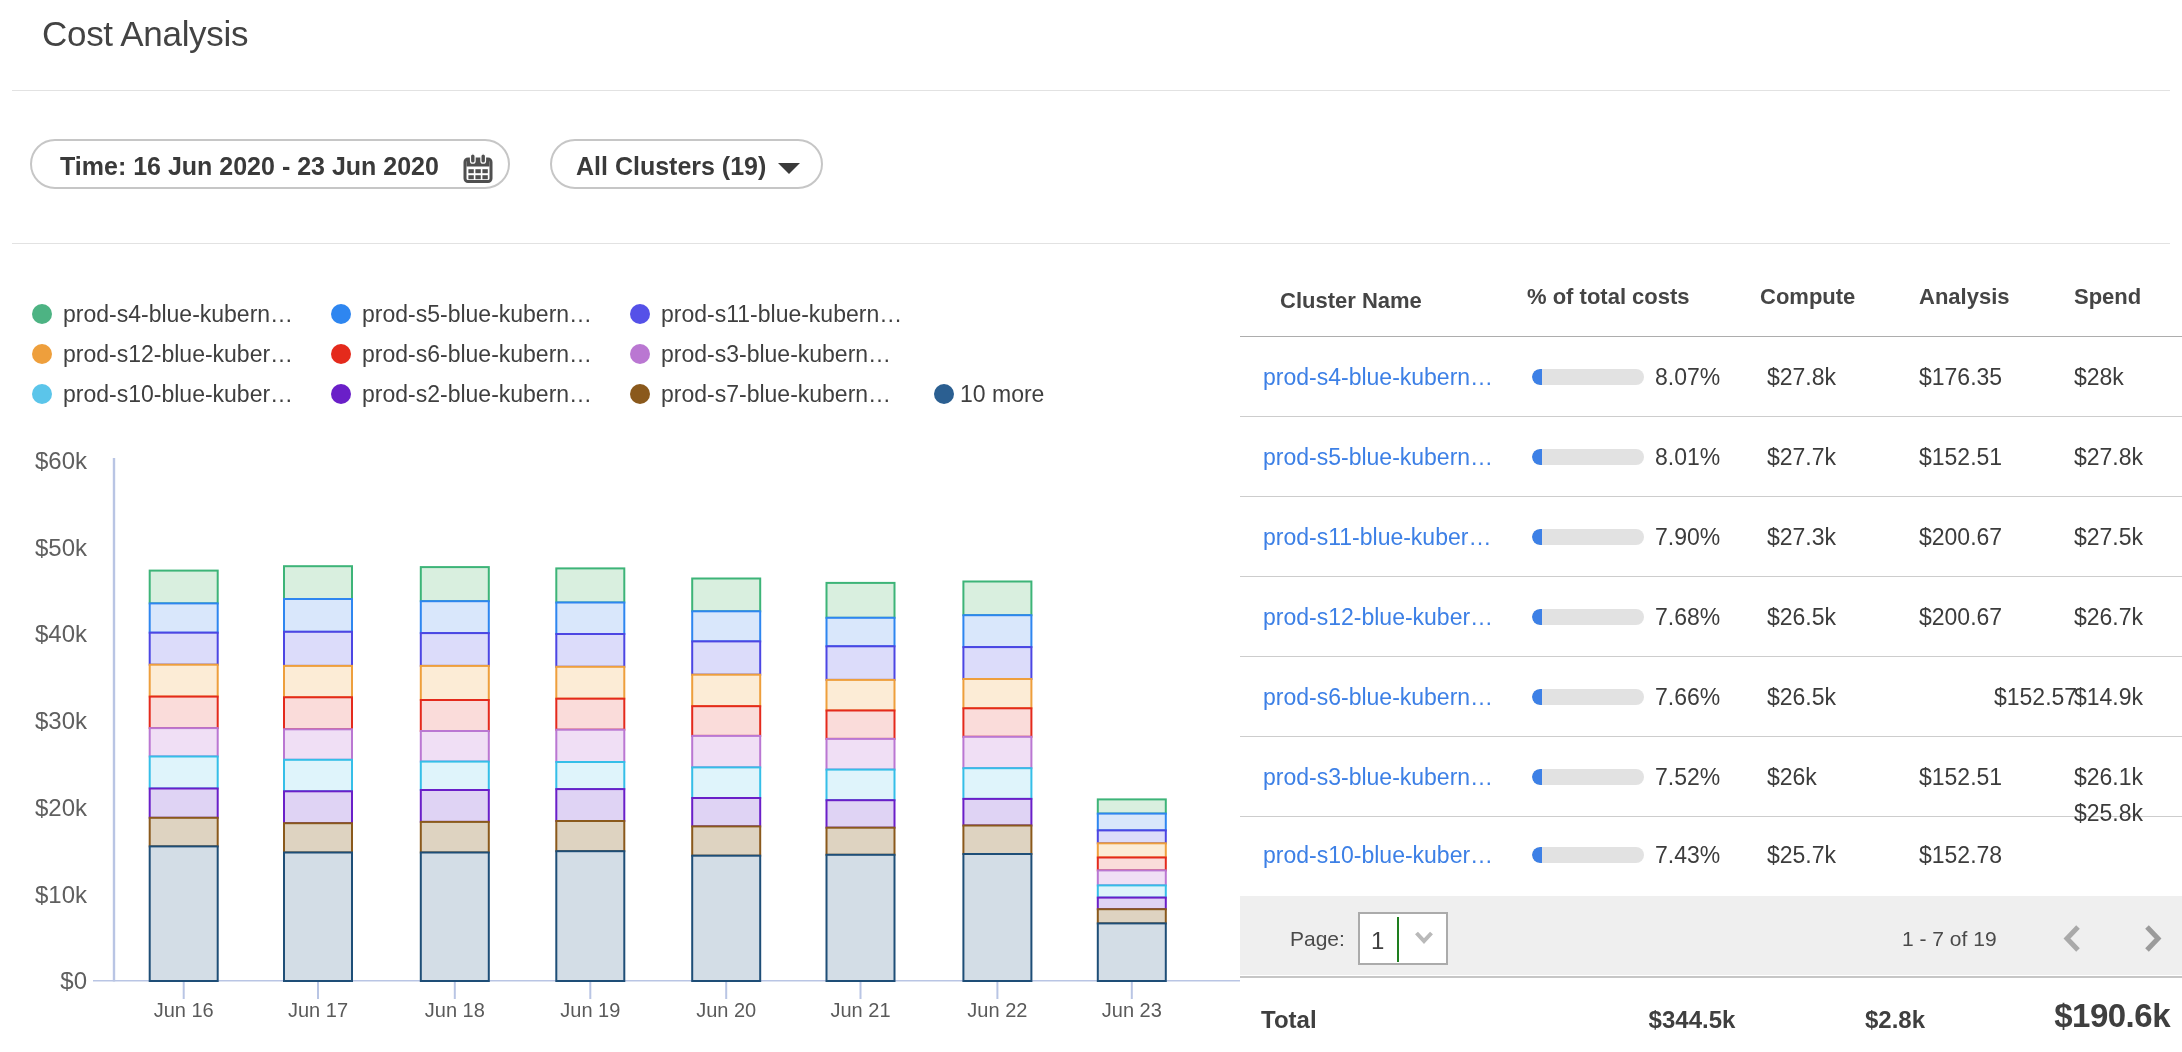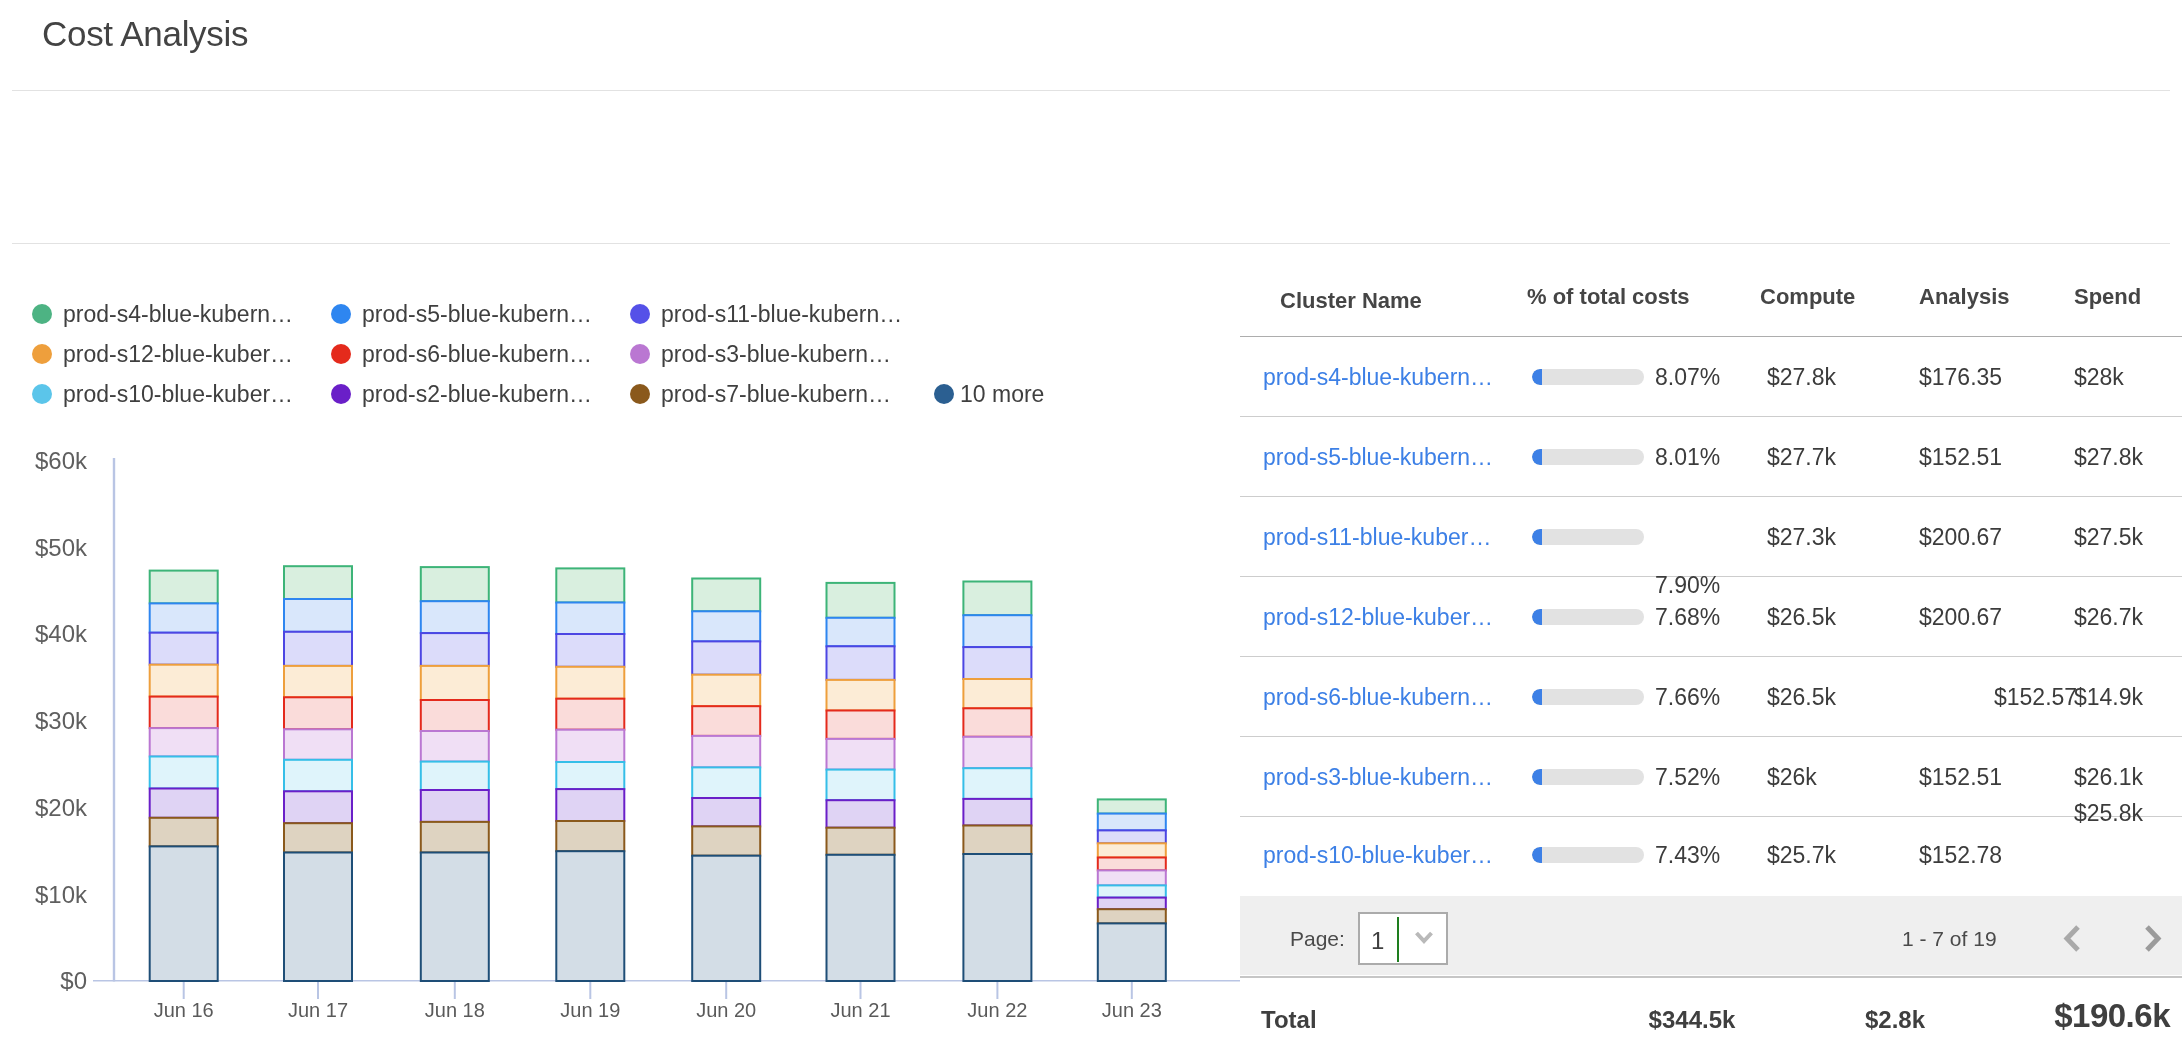--- a/index.html
+++ b/index.html
@@ -19,20 +19,39 @@
 .pill { position:absolute; top:139px; height:50px; border:2px solid #c6c6c6; border-radius:25px; background:#fff; }
 .pilltext { position:absolute; top:11px; font-size:25px; font-weight:bold; color:#3a3a3a; white-space:nowrap; }
 .tri { position:absolute; top:22px; width:0; height:0; border-left:11px solid transparent; border-right:11px solid transparent; border-top:11px solid #3a3a3a; }
 </style>
 </head>
 <body>
 <div id="app">
   <div style="position:absolute;left:42px;top:14px;font-size:35px;letter-spacing:-0.3px;color:#434343;">Cost Analysis</div>
   <div style="position:absolute;left:12px;top:90px;width:2158px;height:1px;background:#e2e2e2;"></div>
 
+  <div class="pill" style="left:30px;width:480px;">
+    <div class="pilltext" style="left:28px;">Time: 16 Jun 2020 - 23 Jun 2020</div>
+    <svg style="position:absolute;left:431px;top:12px;" width="30" height="31" viewBox="0 0 30 31">
+<rect x="2" y="6" width="26" height="22.5" rx="3" fill="#fff" stroke="#4f4f4f" stroke-width="3"></rect>
+<path d="M3.5 7 h23 v6.5 h-23 z" fill="#4f4f4f"></path>
+<rect x="7.5" y="0.8" width="4.6" height="9.4" rx="2.3" fill="#4f4f4f" stroke="#fff" stroke-width="1.2"></rect>
+<rect x="17.9" y="0.8" width="4.6" height="9.4" rx="2.3" fill="#4f4f4f" stroke="#fff" stroke-width="1.2"></rect>
+<rect x="5.4" y="16.2" width="5.4" height="4" fill="#4f4f4f"></rect>
+<rect x="12.4" y="16.2" width="5.4" height="4" fill="#4f4f4f"></rect>
+<rect x="19.4" y="16.2" width="5.4" height="4" fill="#4f4f4f"></rect>
+<rect x="5.4" y="22.2" width="5.4" height="4" fill="#4f4f4f"></rect>
+<rect x="12.4" y="22.2" width="5.4" height="4" fill="#4f4f4f"></rect>
+<rect x="19.4" y="22.2" width="5.4" height="4" fill="#4f4f4f"></rect>
+</svg>
+  </div>
+  <div class="pill" style="left:550px;width:273px;">
+    <div class="pilltext" style="left:24px;">All Clusters (19)</div>
+    <div class="tri" style="left:226px;"></div>
+  </div>
 
   <div style="position:absolute;left:12px;top:243px;width:2158px;height:1px;background:#e2e2e2;"></div>
 
   <div class="dot" style="left:32px;top:304px;background:#4db383"></div>
     <div class="ltext" style="left:63px;top:301px;">prod-s4-blue-kubern…</div>
     <div class="dot" style="left:331px;top:304px;background:#2e86f0"></div>
     <div class="ltext" style="left:362px;top:301px;">prod-s5-blue-kubern…</div>
     <div class="dot" style="left:630px;top:304px;background:#5551e8"></div>
     <div class="ltext" style="left:661px;top:301px;">prod-s11-blue-kubern…</div>
     <div class="dot" style="left:32px;top:344px;background:#ee9f3c"></div>
@@ -181,21 +200,21 @@
       <div class="pfill"></div>
     </div>
     <div class="tval" style="left:1655px;top:444px;">8.01%</div>
     <div class="tval" style="left:1767px;top:444px;">$27.7k</div>
     <div class="tval" style="left:1919px;top:444px;">$152.51</div>
     <div class="tval" style="left:2074px;top:444px;">$27.8k</div>
     <div class="tlink" style="left:1263px;top:524px;">prod-s11-blue-kuber…</div>
     <div class="pbar" style="left:1532px;top:529px;">
       <div class="pfill"></div>
     </div>
-    <div class="tval" style="left:1655px;top:524px;margin-top:48px;">7.90%</div>
+    <div class="tval" style="left:1655px;top:524px;">7.90%</div>
     <div class="tval" style="left:1767px;top:524px;">$27.3k</div>
     <div class="tval" style="left:1919px;top:524px;">$200.67</div>
     <div class="tval" style="left:2074px;top:524px;">$27.5k</div>
     <div class="tlink" style="left:1263px;top:604px;">prod-s12-blue-kuber…</div>
     <div class="pbar" style="left:1532px;top:609px;">
       <div class="pfill"></div>
     </div>
     <div class="tval" style="left:1655px;top:604px;">7.68%</div>
     <div class="tval" style="left:1767px;top:604px;">$26.5k</div>
     <div class="tval" style="left:1919px;top:604px;">$200.67</div>

